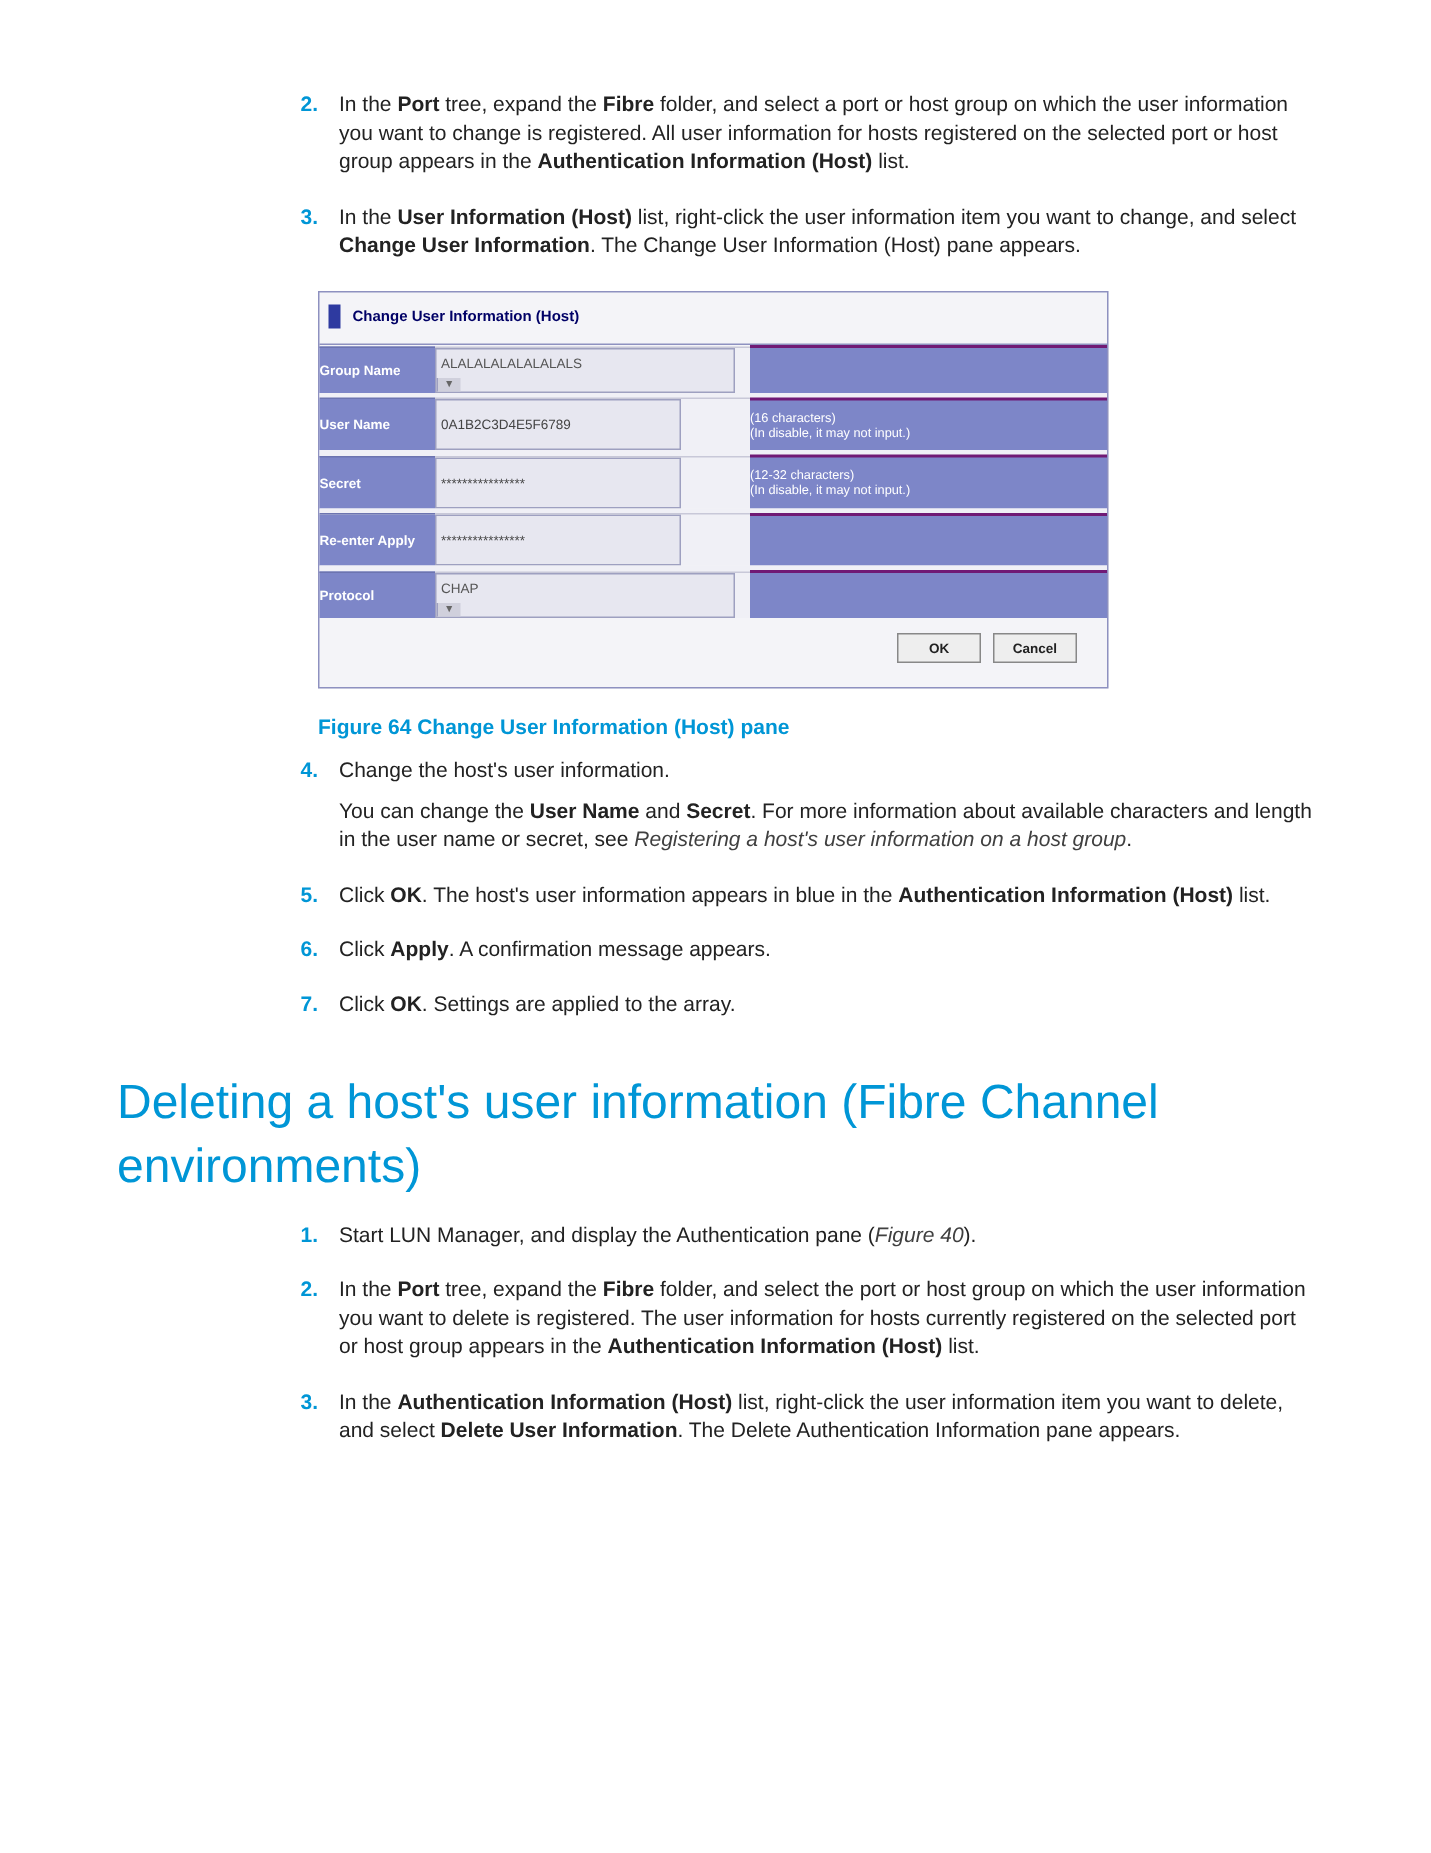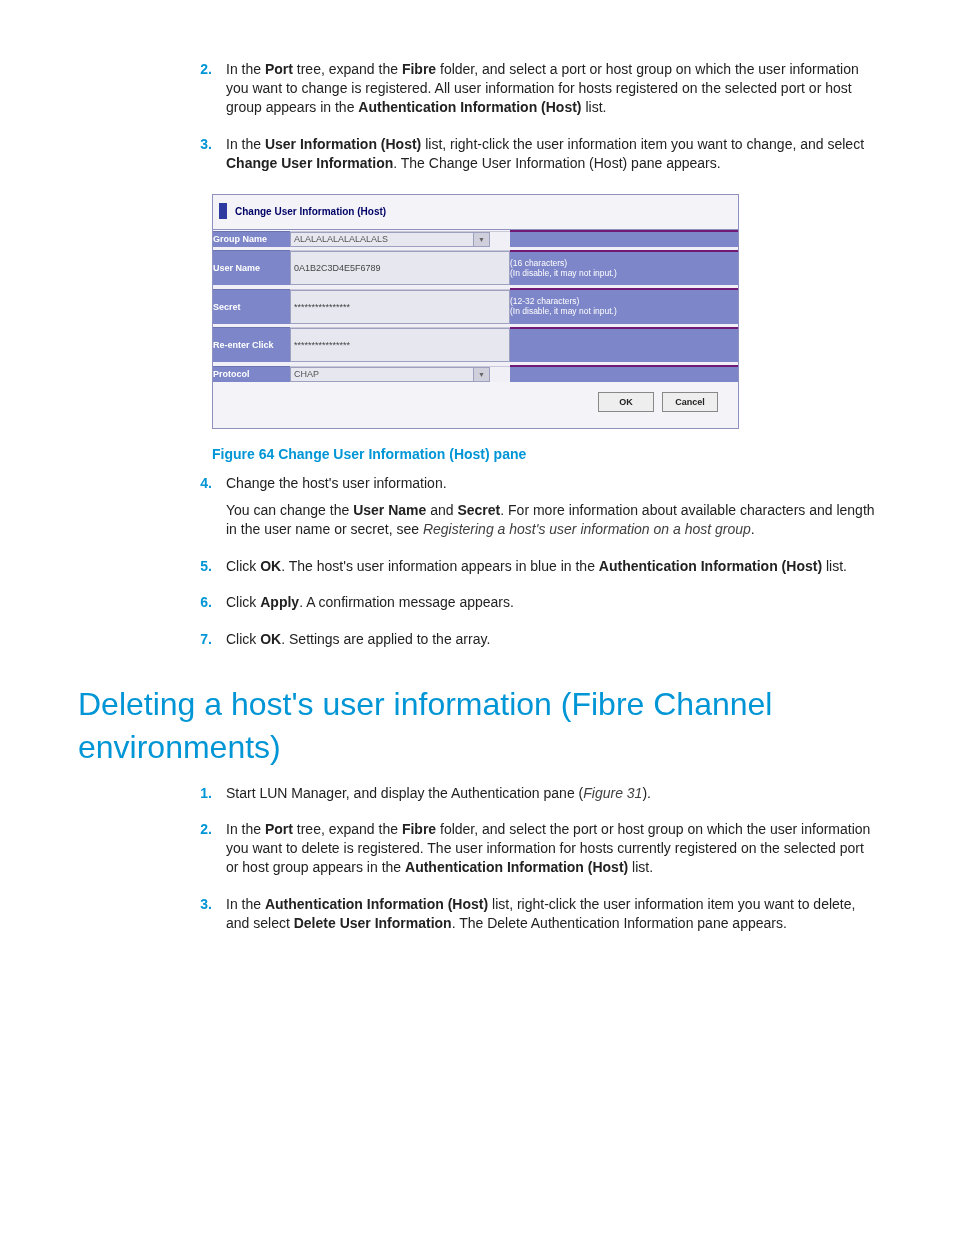--- a/index.html
+++ b/index.html
@@ -58,28 +58,29 @@
     font-size: 9px;
   }
   .input-cell { width: 210px; padding: 3px 4px; background: #f0f0f6; border-top: 1px solid #c8c8d8; }
   .help-cell {
     background: #7d86c8; color: #fff; font-size: 8.5px;
     padding: 2px 6px; line-height: 1.15;
     border-top: 2px solid #701a75;
   }
   .fake-input {
     background: #e7e7f0; border: 1px solid #9ea0c0;
-    height: 15px; width: 220px; padding: 16px 3px;
+    height: 15px; width: 164px; padding: 16px 3px;
     font-size: 9px; color: #444; display: flex; align-items: center;
     box-sizing: border-box;
   }
   .fake-select {
-    display: flex; width: 200px; height: 15px;
+    display: flex; width: 200px; height: 30px;
     border: 1px solid #9ea0c0; background: #e7e7f0;
     box-sizing: border-box;
+    flex-direction: column;
   }
   .fake-select-val { flex:1; padding: 0 3px; font-size: 9px; color:#555; display:flex; align-items:center; }
   .fake-select-btn { width: 15px; background:#d0d0dc; border-left:1px solid #9ea0c0; display:flex; align-items:center; justify-content:center; color:#666; font-size:7px; }
   .pane-buttons {
     display:flex; justify-content:flex-end; gap:8px;
     padding: 10px 20px 16px 0;
   }
   .pane-btn {
     width: 54px; height: 18px;
     border: 1px solid #888; background:#eee;
@@ -156,21 +157,21 @@
               </td>
         <td class="help-cell">
           <span>(12-32 characters)</span><br>
           <span>(In disable, it may not input.)</span>
         </td>
       </tr>
       <tr class="spacer-row">
               <td colspan="3"></td>
             </tr>
       <tr>
-        <td class="label-cell">Re-enter Click</td>
+        <td class="label-cell">Re-enter Apply</td>
         <td class="input-cell">
                 <div class="fake-input">****************</div>
               </td>
         <td class="help-cell">&nbsp;</td>
       </tr>
       <tr class="spacer-row">
               <td colspan="3"></td>
             </tr>
       <tr>
         <td class="label-cell">Protocol</td>
@@ -224,21 +225,21 @@
 
 </div>
 
 <h2 class="section-heading">Deleting a host's user information (Fibre Channel environments)</h2>
 
 <div class="content-indent">
 
   <div class="ol-step">
     <div class="ol-num">1.</div>
     <div class="ol-body">
-        <p><span>Start LUN Manager, and display the Authentication pane (</span><span class="link">Figure 31</span><span>).</span></p>
+        <p><span>Start LUN Manager, and display the Authentication pane (</span><span class="link">Figure 40</span><span>).</span></p>
       </div>
   </div>
 
   <div class="ol-step">
     <div class="ol-num">2.</div>
     <div class="ol-body">
         <p><span>In the </span><span class="bold">Port</span><span> tree, expand the </span><span class="bold">Fibre</span><span> folder, and select the port or host group on which the user information you want to delete is registered. The user information for hosts currently registered on the selected port or host group appears in the </span><span class="bold">Authentication Information (Host)</span><span> list.</span></p>
       </div>
   </div>
 

